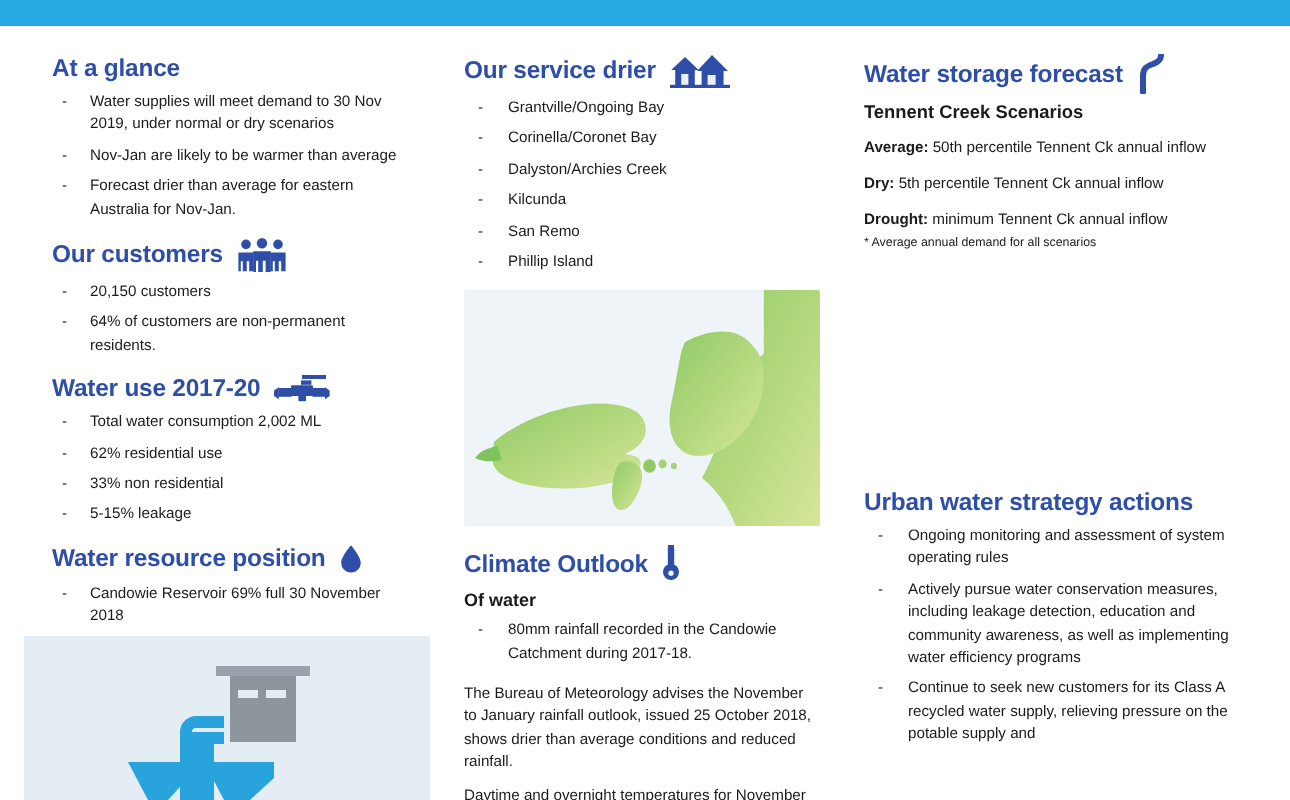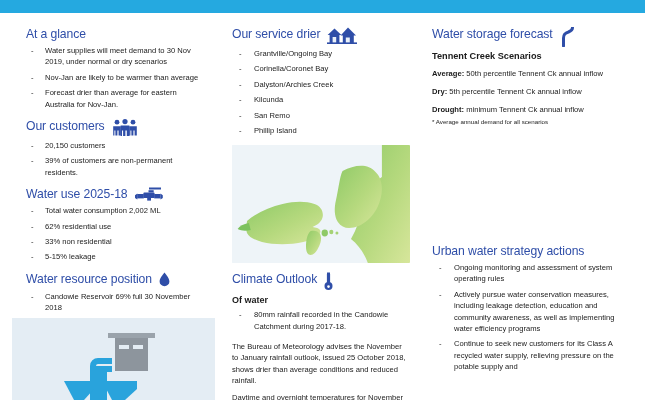--- a/index.html
+++ b/index.html
@@ -23,24 +23,25 @@
     display: flex;
   }
   .col { position: relative; height: 100%; }
   .col-left   { width: 215px; padding: 14px 14px 0 26px; }
   .col-mid    { width: 205px; padding: 14px 10px 0 17px; }
   .col-right  { width: 225px; padding: 14px 12px 0 12px; }
 
   h2.section {
     color: #2f4ea8;
     font-size: 12.2px;
-    font-weight: normal;
+    font-weight: bold;
     letter-spacing: -0.1px;
     margin: 0 0 4px 0;
     display: flex;
+    align-items: center;
     gap: 7px;
     line-height: 1.15;
   }
 
   ul.dashlist { list-style: none; margin: 0 0 9px 0; padding: 0; }
   ul.dashlist li {
     position: relative;
     padding-left: 19px;
     font-size: 7.6px;
     line-height: 1.5;
@@ -146,25 +147,25 @@
               <circle cx="21" cy="3.2" r="2.4"></circle>
               <path d="M1.2 7.2h7.6v9.4H6.6v-5H5.4v5H3.4v-5H2.4v5H1.2z"></path>
               <path d="M17.2 7.2h7.6v9.4h-2.2v-5h-1.2v5h-2v-5h-1v5h-1.2z"></path>
               <path d="M8.6 6.6h8.8v10.4h-2.6v-5.6h-1.4v5.6h-2.3v-5.6h-1.1v5.6H8.6z"></path>
             </g>
           </svg>
         </span>
       </h2>
       <ul class="dashlist">
         <li>20,150 customers</li>
-        <li>39% of customers are non-permanent residents.</li>
-      </ul>
-
-      <h2 class="section">
-        <span>Water use 2025-18</span>
+        <li>64% of customers are non-permanent residents.</li>
+      </ul>
+
+      <h2 class="section">
+        <span>Water use 2017-20</span>
         <span class="icon">
           <svg width="28" height="14" viewBox="0 0 28 14">
             <g fill="#2f4ea8">
               <rect x="14" y="0.5" width="12" height="2"></rect>
               <path d="M13.5 3.2h5.2v2.2h-5.2z"></path>
               <rect x="8.5" y="5.6" width="11" height="5.4" rx="0.6"></rect>
               <rect x="2.2" y="7" width="6.6" height="4.4"></rect>
               <path d="M0 8.2l2.4-1.6v6l-2.4-1.6z"></path>
               <rect x="19.2" y="7" width="6.4" height="4.4"></rect>
               <path d="M27.8 8.2l-2.3-1.6v6l2.3-1.6z"></path>

